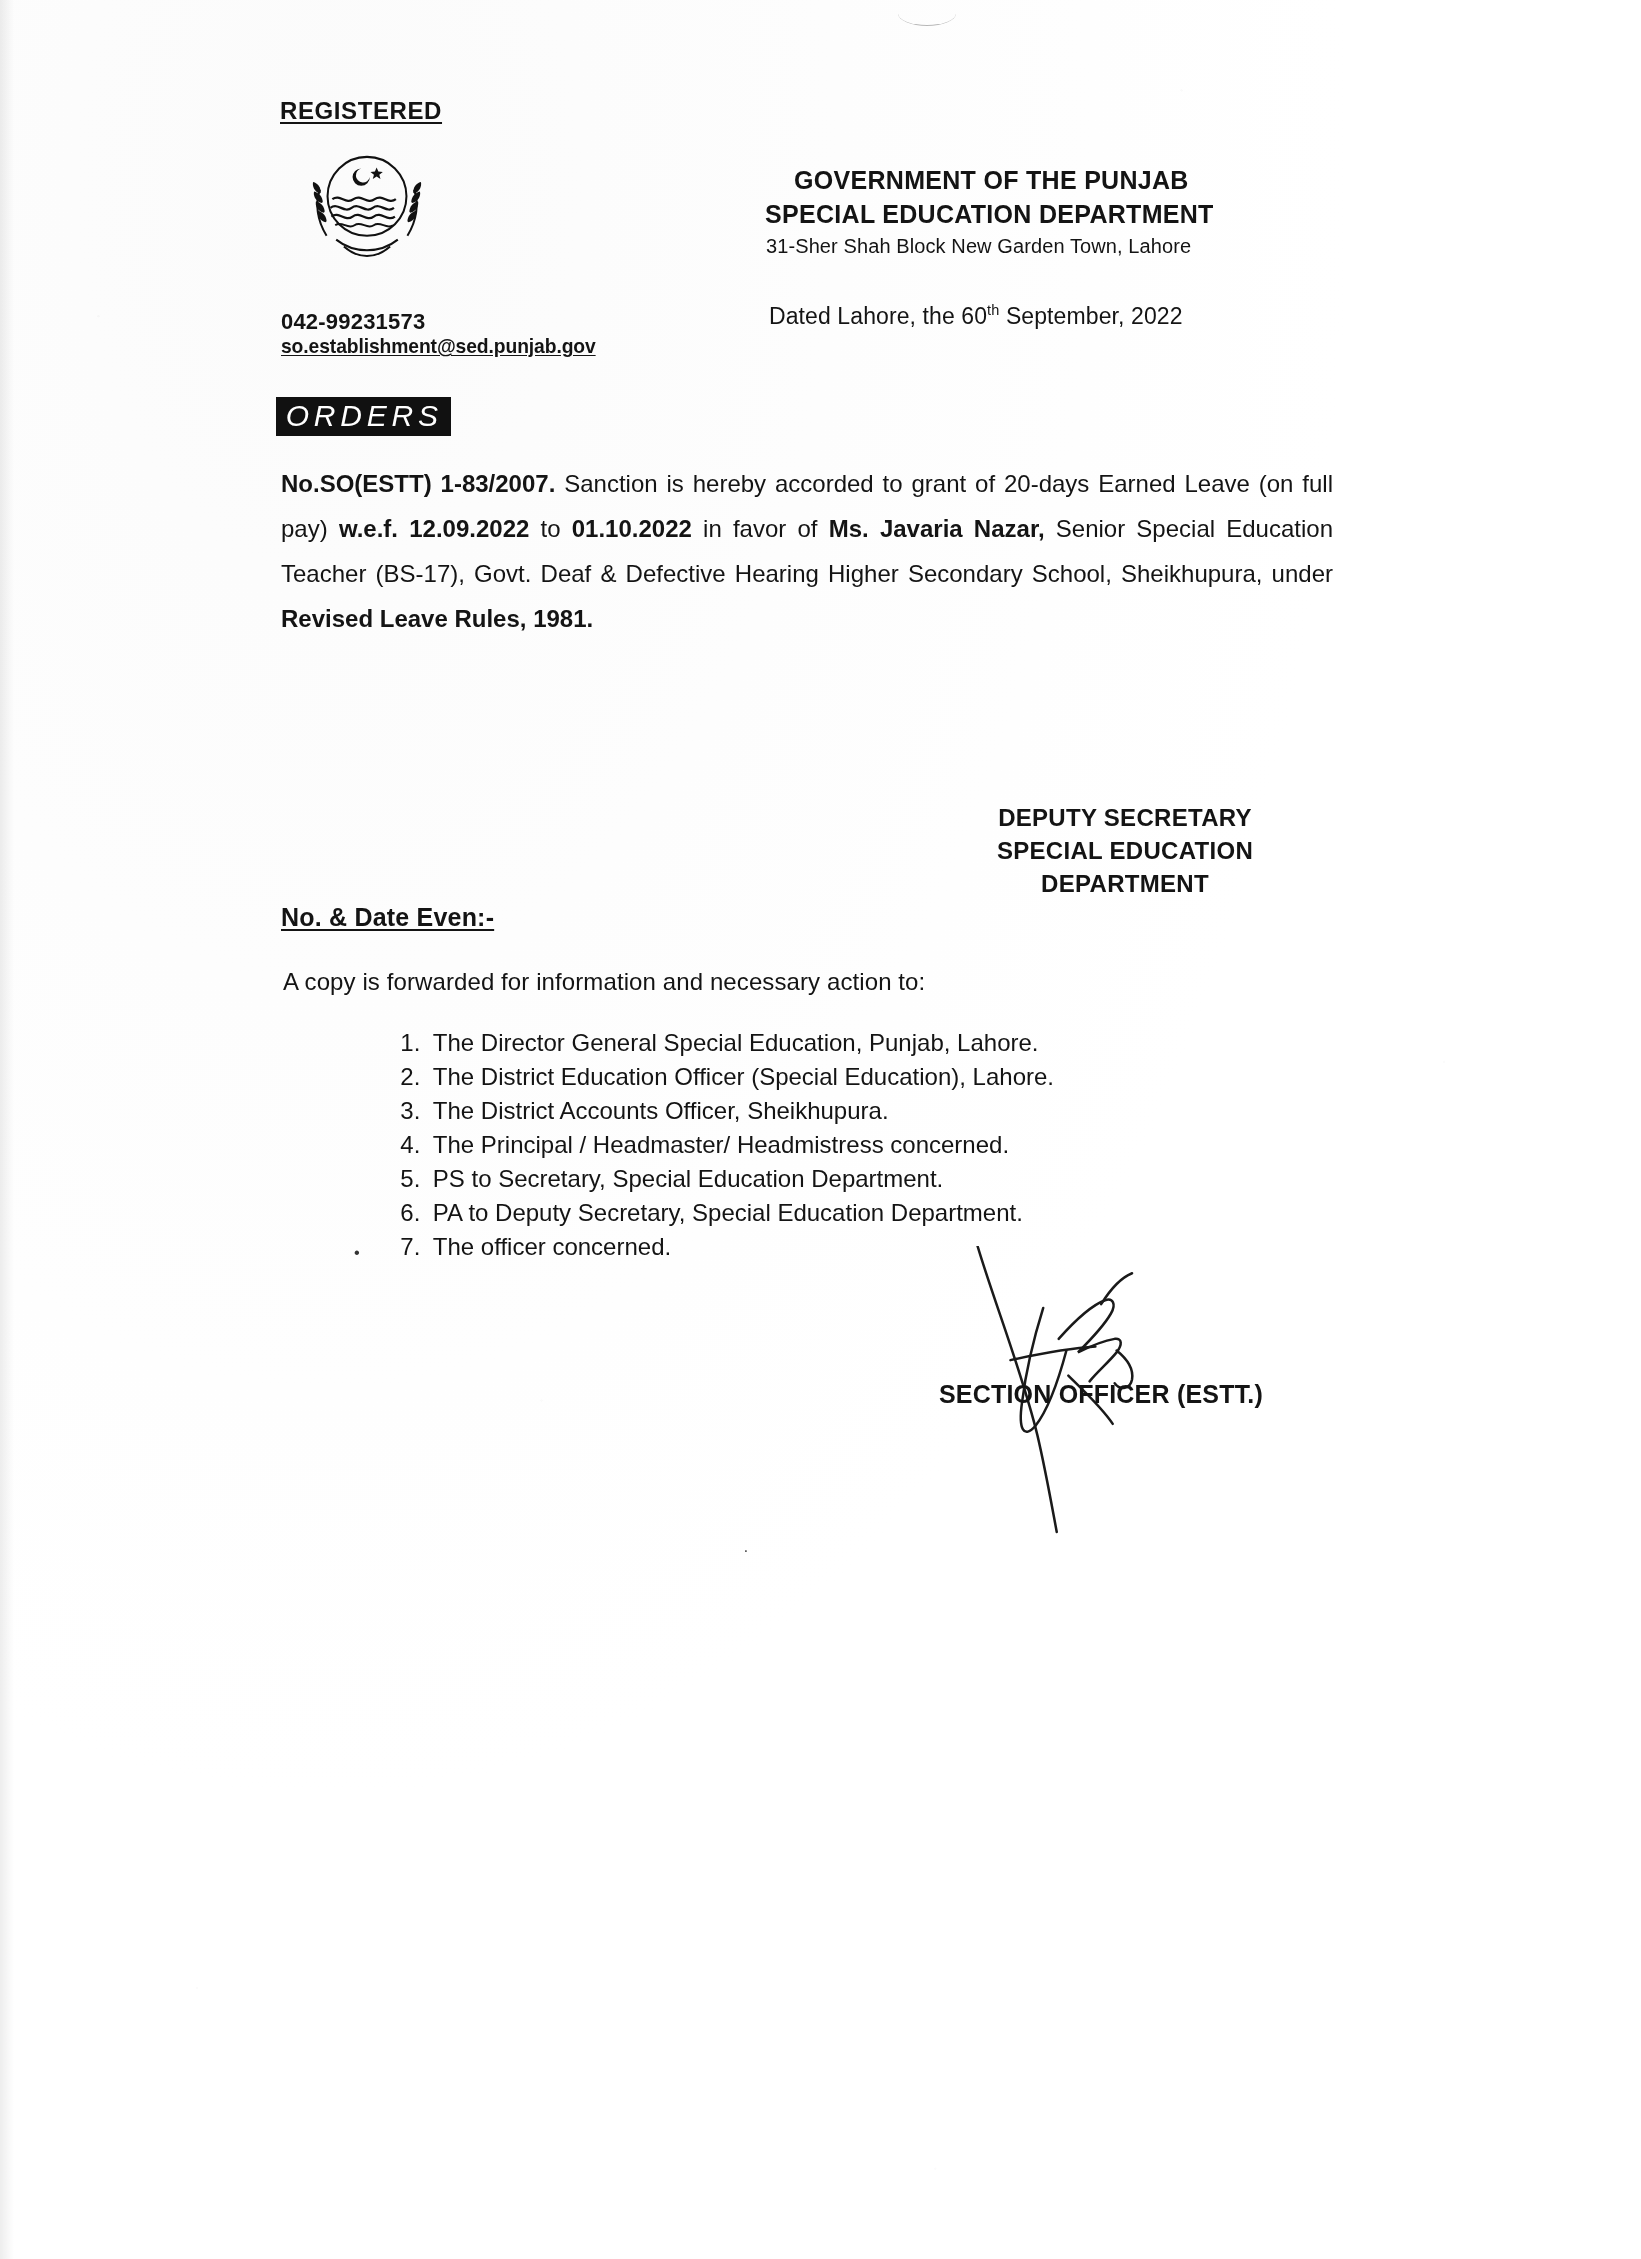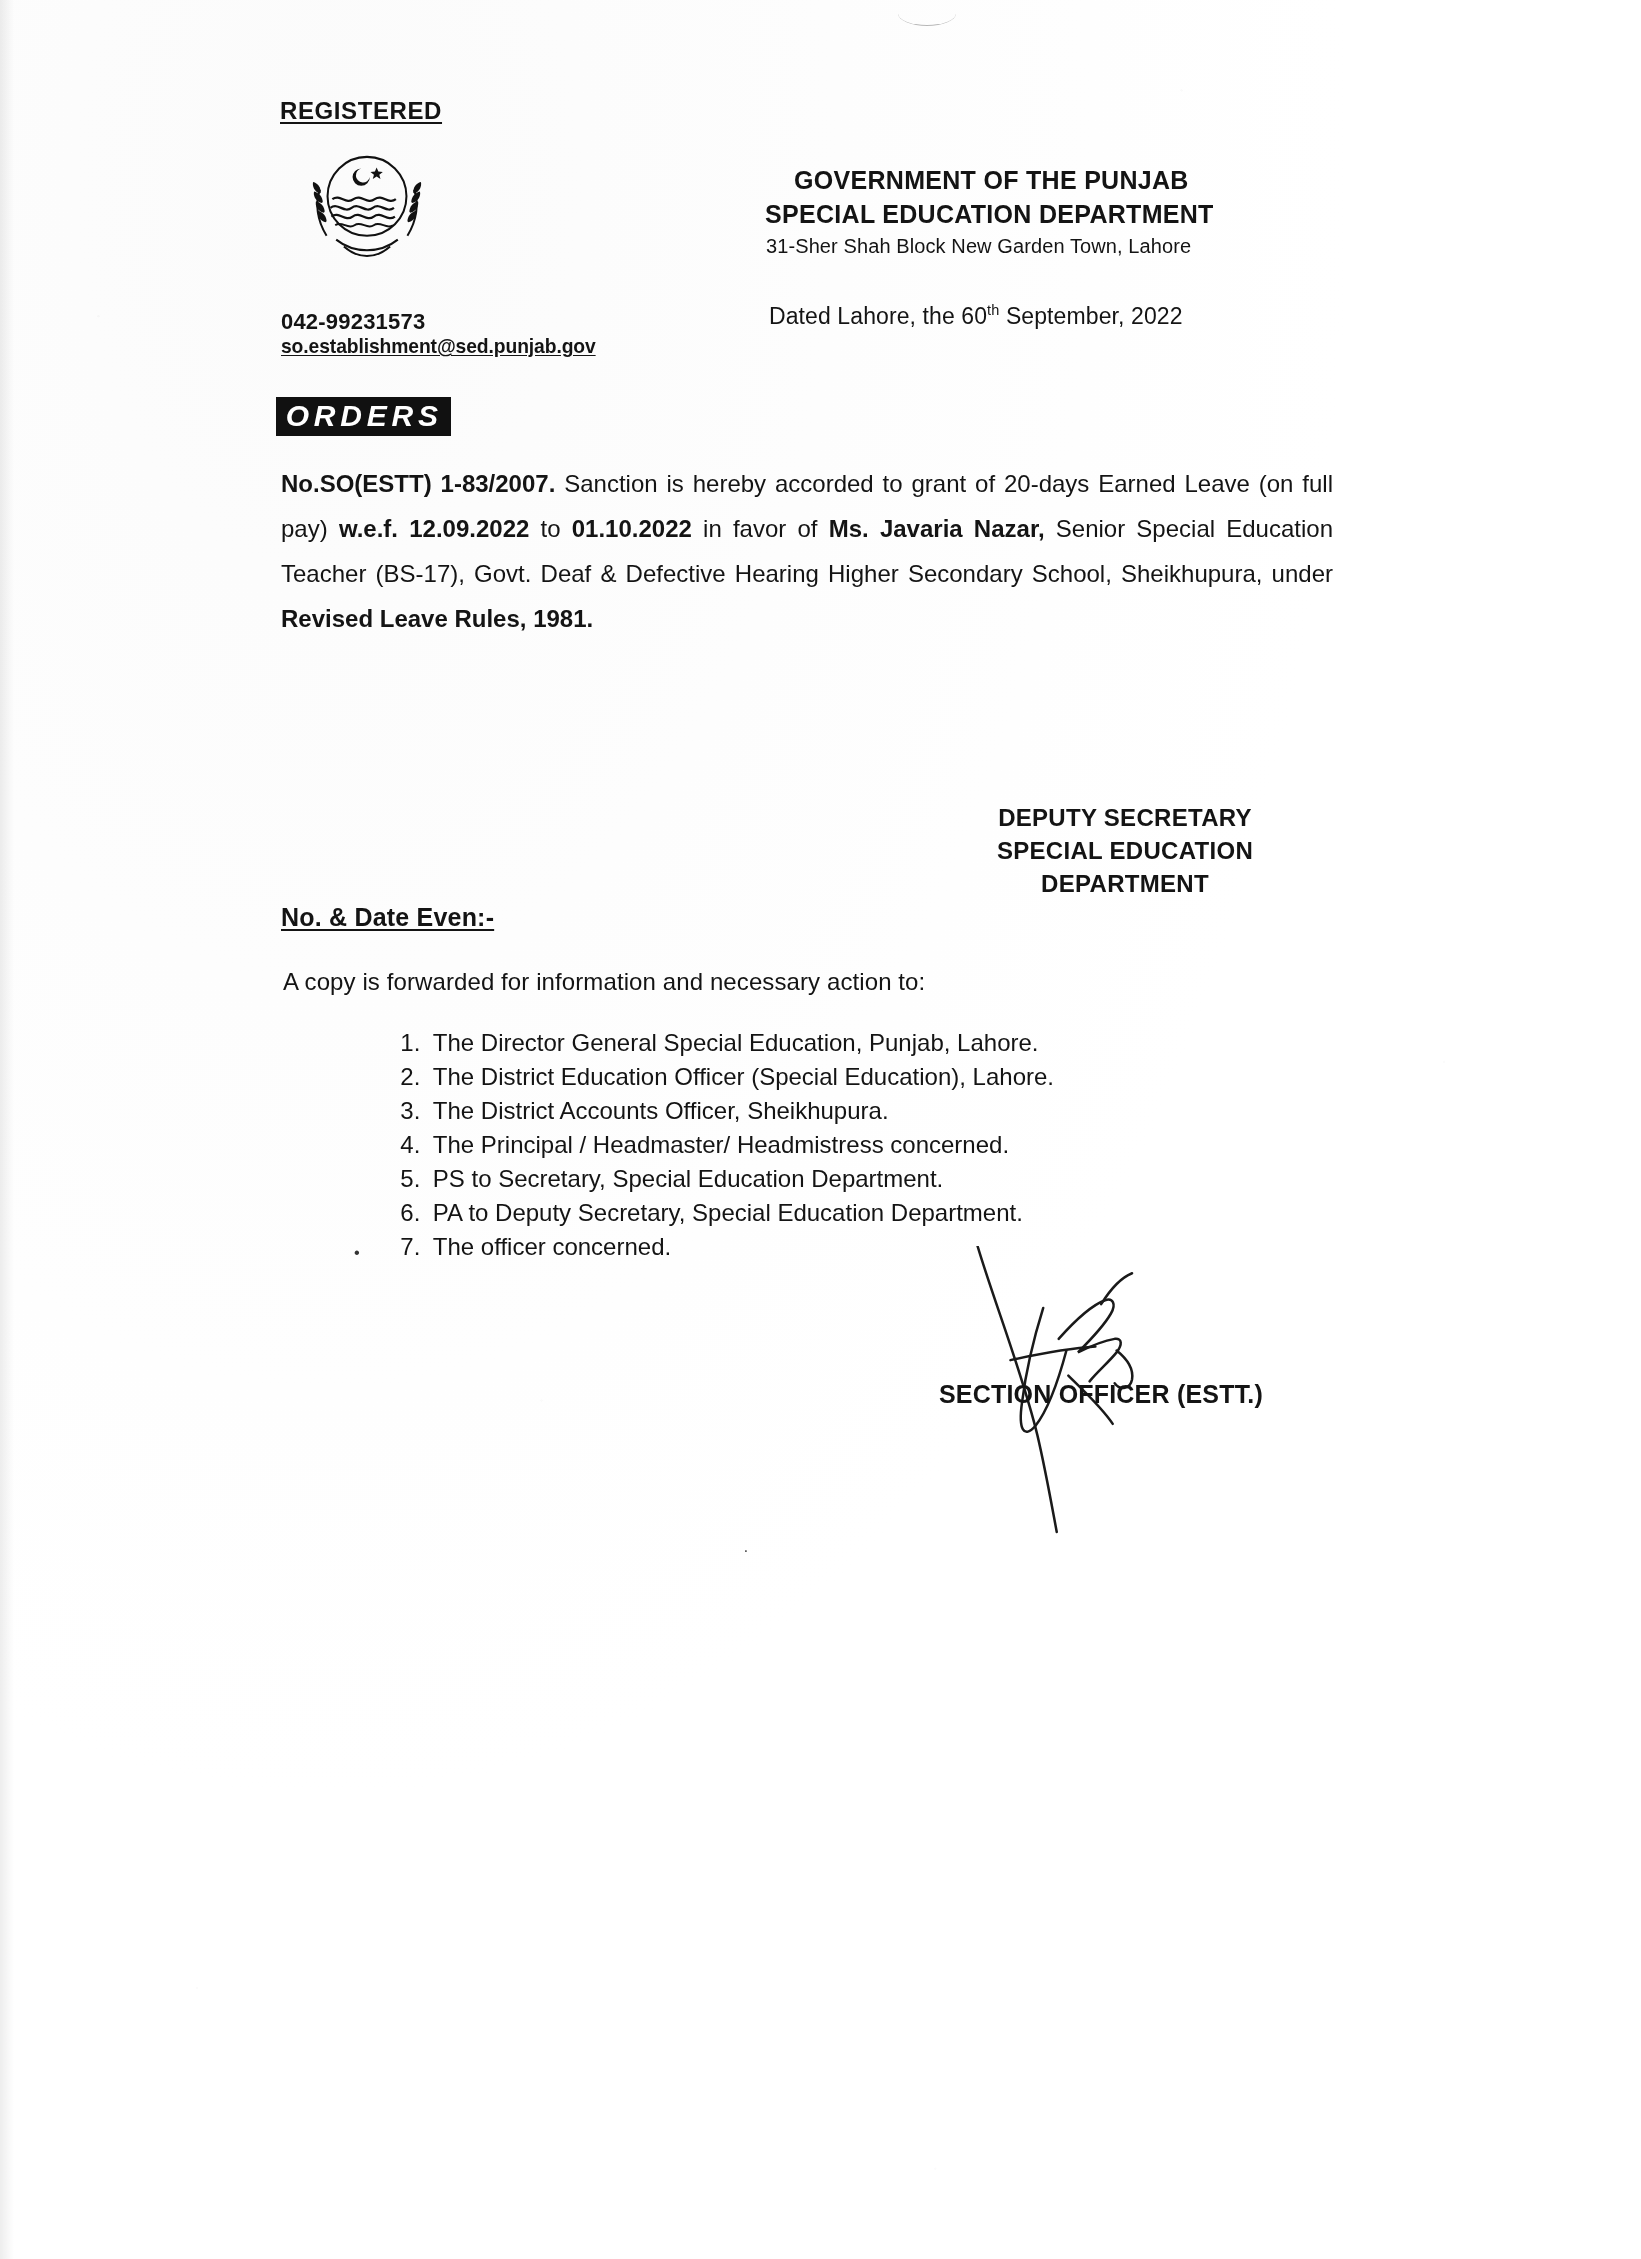--- a/index.html
+++ b/index.html
@@ -118,21 +118,21 @@
   .dated sup { font-size: 14.5px; }
 
   
   .orders {
     position: absolute;
     left: 276px;
     top: 397px;
     background: #111;
     color: #fff;
     font-size: 30px;
-    font-weight: bold;
+    font-weight: normal;
     font-style: italic;
     letter-spacing: 4.8px;
     padding: 2.9px 7.7px 4.8px 9.7px;
     line-height: 1.05;
   }
 
   
   .para {
     position: absolute;
     left: 281px;

